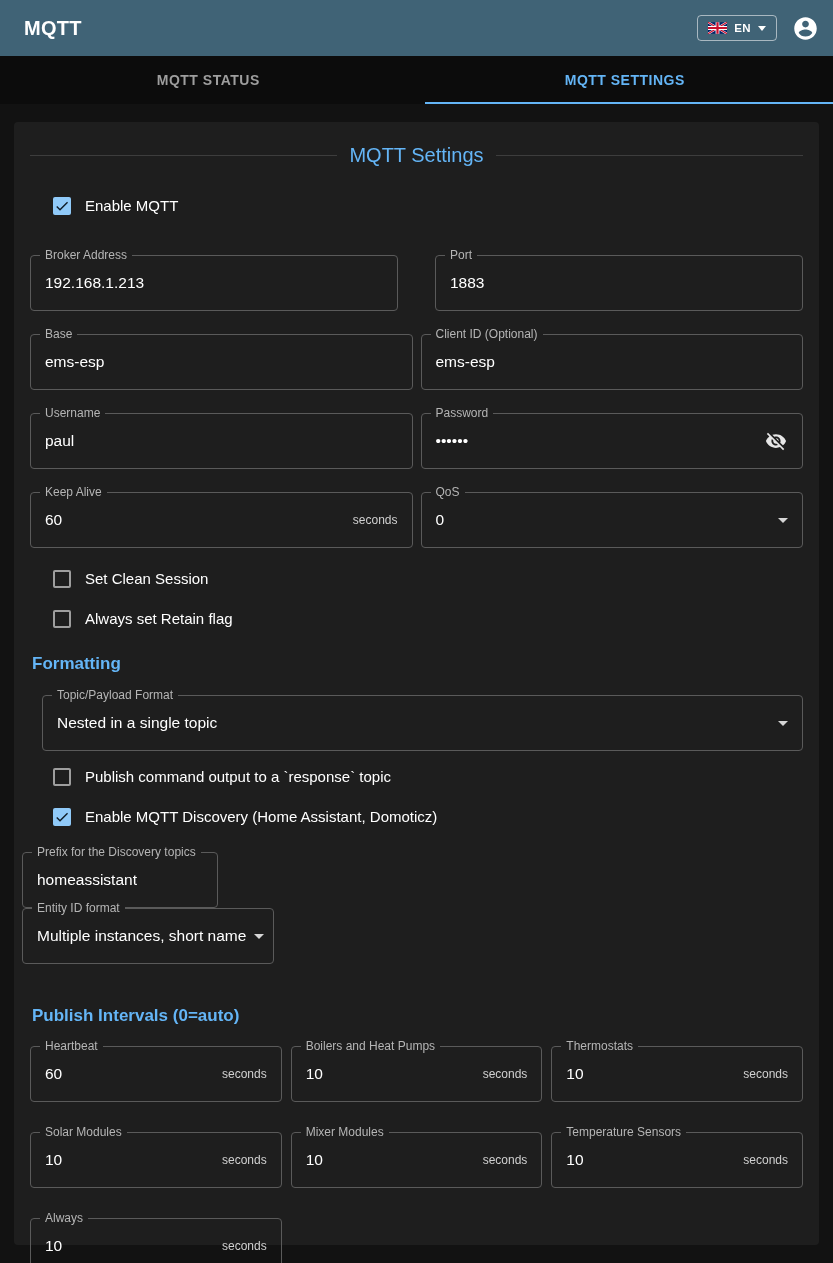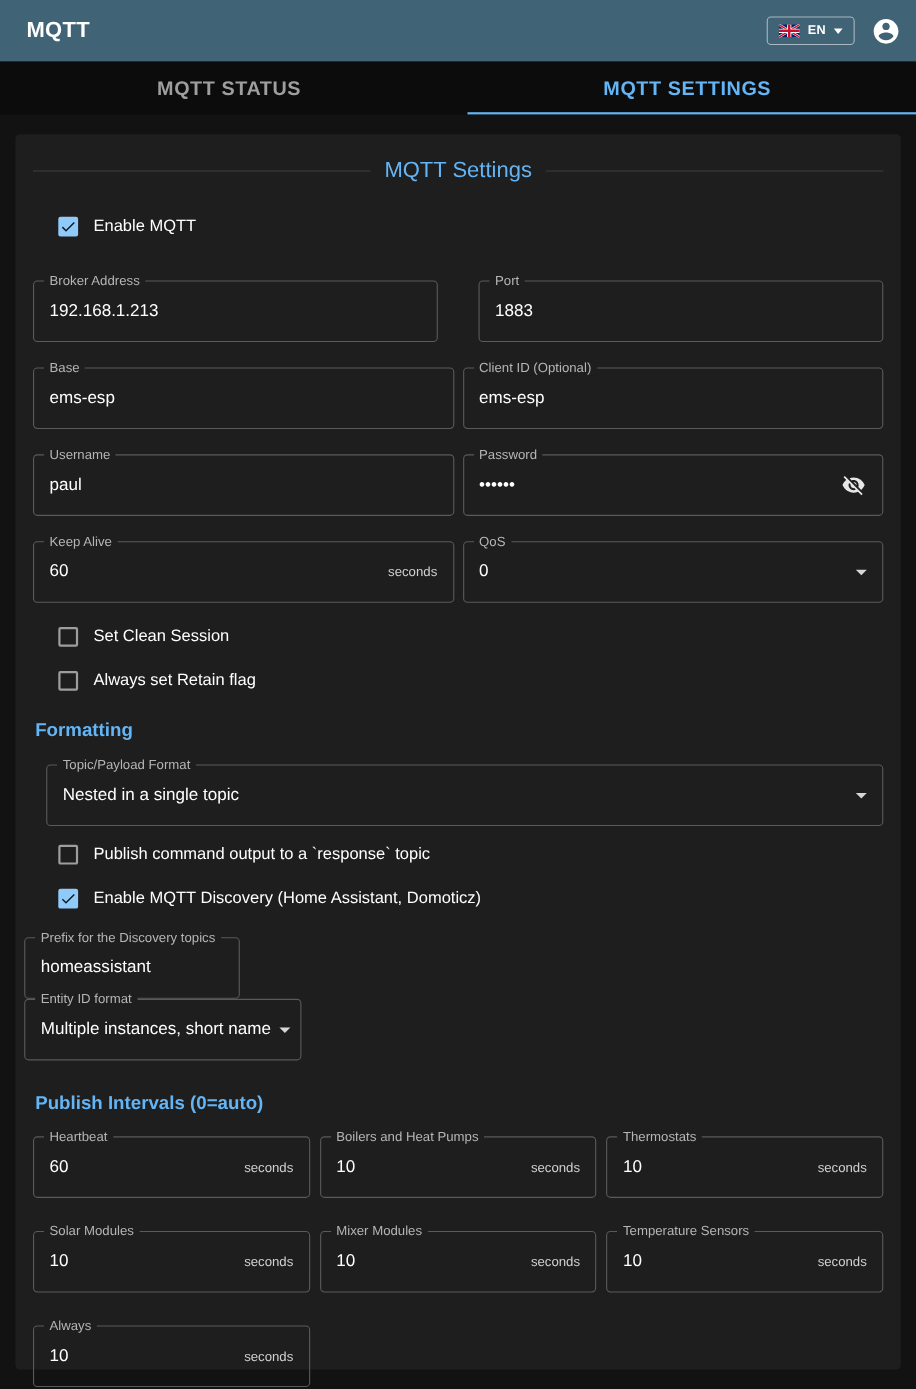--- a/index.html
+++ b/index.html
@@ -12,21 +12,21 @@
   .appbar-spacer { flex:1; }
   .lang-btn { display:flex; align-items:center; gap:7px; border:1px solid rgba(255,255,255,0.55);
               border-radius:4px; padding:6px 10px; cursor:pointer; background:transparent; }
   .lang-code { color:#fff; font-size:11.5px; font-weight:700; letter-spacing:0.4px; }
   .caret-down { width:0; height:0; border-left:4.5px solid transparent; border-right:4.5px solid transparent;
                 border-top:5px solid #fff; }
   .avatar-btn { margin-left:14px; width:28px; height:28px; display:flex; align-items:center; justify-content:center; cursor:pointer; }
 
   
   .tabs { height:48px; background:#0c0c0c; display:flex; }
-  .tab { flex:1; display:flex; align-items:center; justify-content:center; font-size:18px; font-weight:700;
+  .tab { flex:1; display:flex; align-items:center; justify-content:center; font-size:14px; font-weight:700;
          letter-spacing:0.5px; color:#9e9e9e; position:relative; cursor:pointer; text-transform:uppercase; }
   .tab.active { color:#64b5f6; }
   .tab.active::after { content:""; position:absolute; left:8px; right:0; bottom:0; height:2.5px; background:#64b5f6; }
 
   
   .content { padding:18px 14px 0; }
   .card { background:#1e1e1e; border-radius:4px; padding:20px 16px 24px; height:1123px; }
 
   .title-divider { display:flex; align-items:center; gap:12px; color:#64b5f6; font-size:20px; margin:2px 0 0; }
   .title-divider::before, .title-divider::after { content:""; flex:1; height:1px; background:#3d3d3d; }
@@ -61,21 +61,21 @@
 
   
   .save-btn { margin-top:27px; display:inline-flex; align-items:center; gap:9px; padding:0 16px; height:32px;
               border:1px solid #4f5d68; border-radius:4px; background:transparent; cursor:pointer; }
   .save-btn svg { width:17px; height:17px; fill:#90caf9; }
   .save-label { color:#90caf9; font-size:13px; font-weight:700; letter-spacing:0.6px; }
 
   .mt28 { margin-top:40px;gap:37px; } .mt30 { margin-top:30px; }
   .mt26 { margin-top:26px; } .mt22 { margin-top:22px; }
   .mt21 { margin-top:21px;padding-left:12px; }
-  .mt25 { margin-top:29px; } .mt17 { margin-top:17px; }
+  .mt25 { margin-top:42px; } .mt17 { margin-top:17px; }
 </style>
 </head>
 <body>
 
 <div class="appbar">
   <div class="appbar-title">MQTT</div>
   <div class="appbar-spacer"></div>
   <div class="lang-btn">
     <span style="display:flex;">
       <svg width="19" height="12" viewBox="0 0 60 36">

